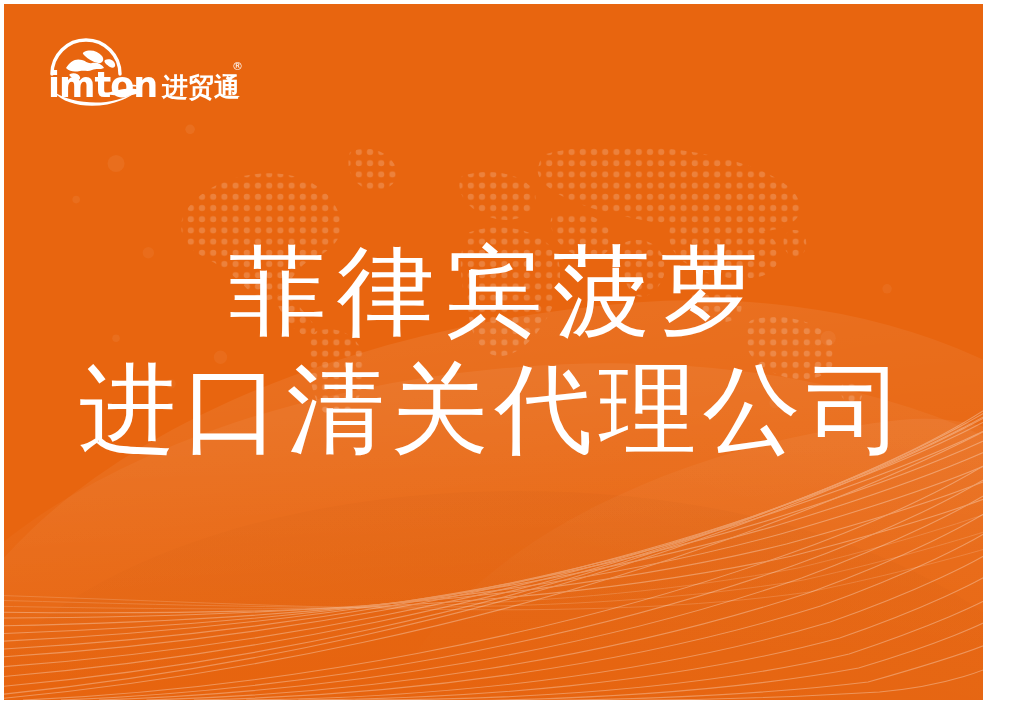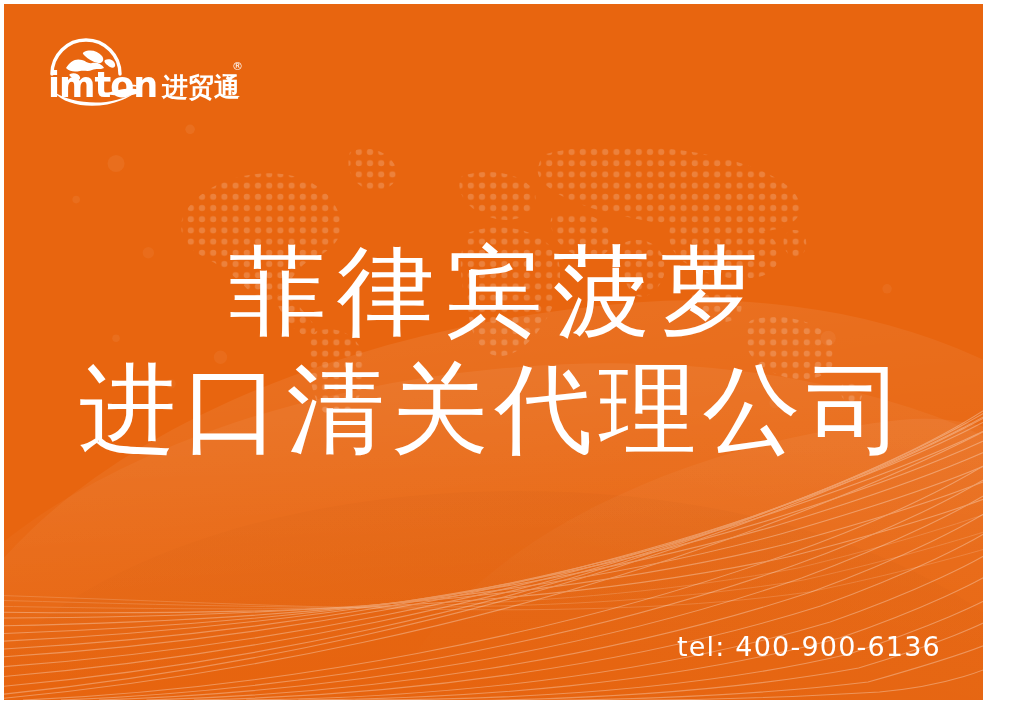--- a/index.html
+++ b/index.html
@@ -275,15 +275,14 @@
       <text x="118" y="66" font-family="'DejaVu Sans','Liberation Sans',sans-serif" font-size="26" font-weight="bold" fill="#ffffff" letter-spacing="0">进贸通</text>
       <text x="188" y="40" font-family="'DejaVu Sans','Liberation Sans',sans-serif" font-size="11" fill="#ffffff">®</text>
     </g>
   </svg>
 
   <div class="headline">
     <span class="line line-1">菲律宾菠萝</span>
     <span class="line line-2">进口清关代理公司</span>
   </div>
 
-  <div class="tel">tel: 400-900-6136</div>
 
 </div>
 
 </body></html>

